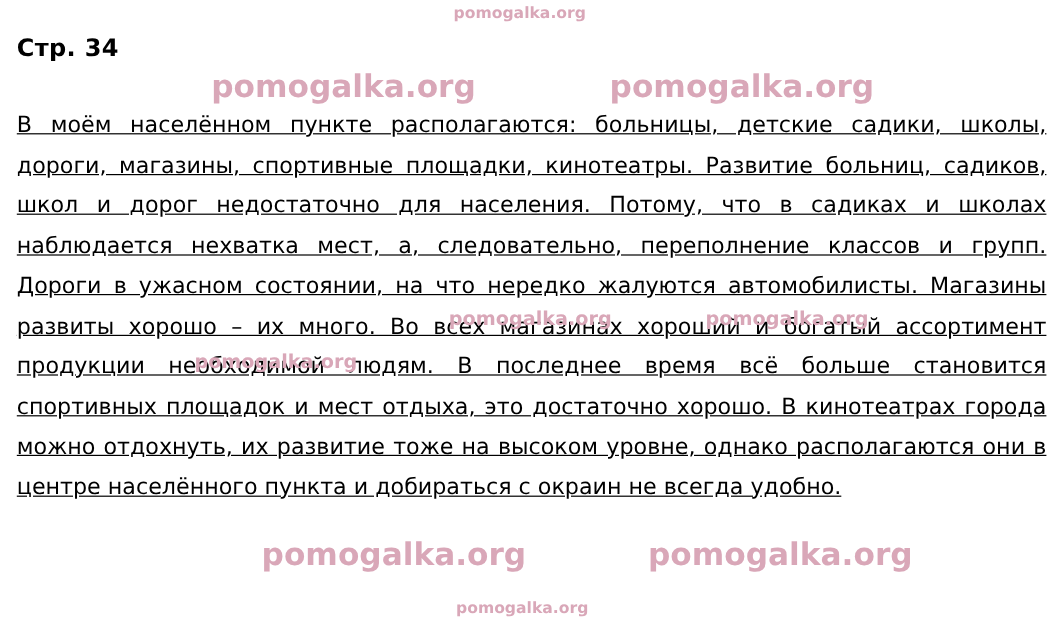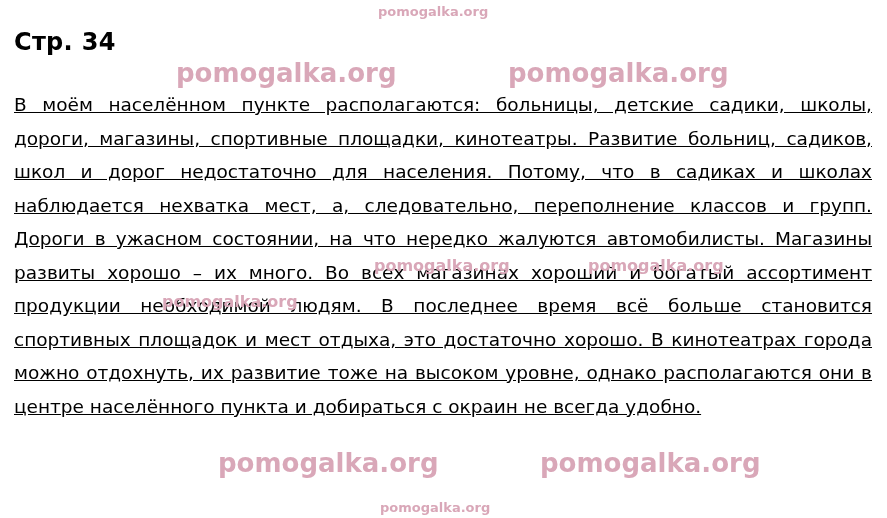--- a/index.html
+++ b/index.html
@@ -18,21 +18,21 @@
     position: absolute;
     left: 0;
     top: 0;
     width: 887px;
     height: 518px;
   }
   .page-label {
     position: absolute;
     left: 14px;
     top: 28px;
-    font-size: 24px;
+    font-size: 20px;
     font-weight: bold;
     color: #000000;
     letter-spacing: 0.3px;
   }
   .body-text {
     position: absolute;
     left: 14px;
     top: 88px;
     width: 858px;
     font-size: 18.5px;

